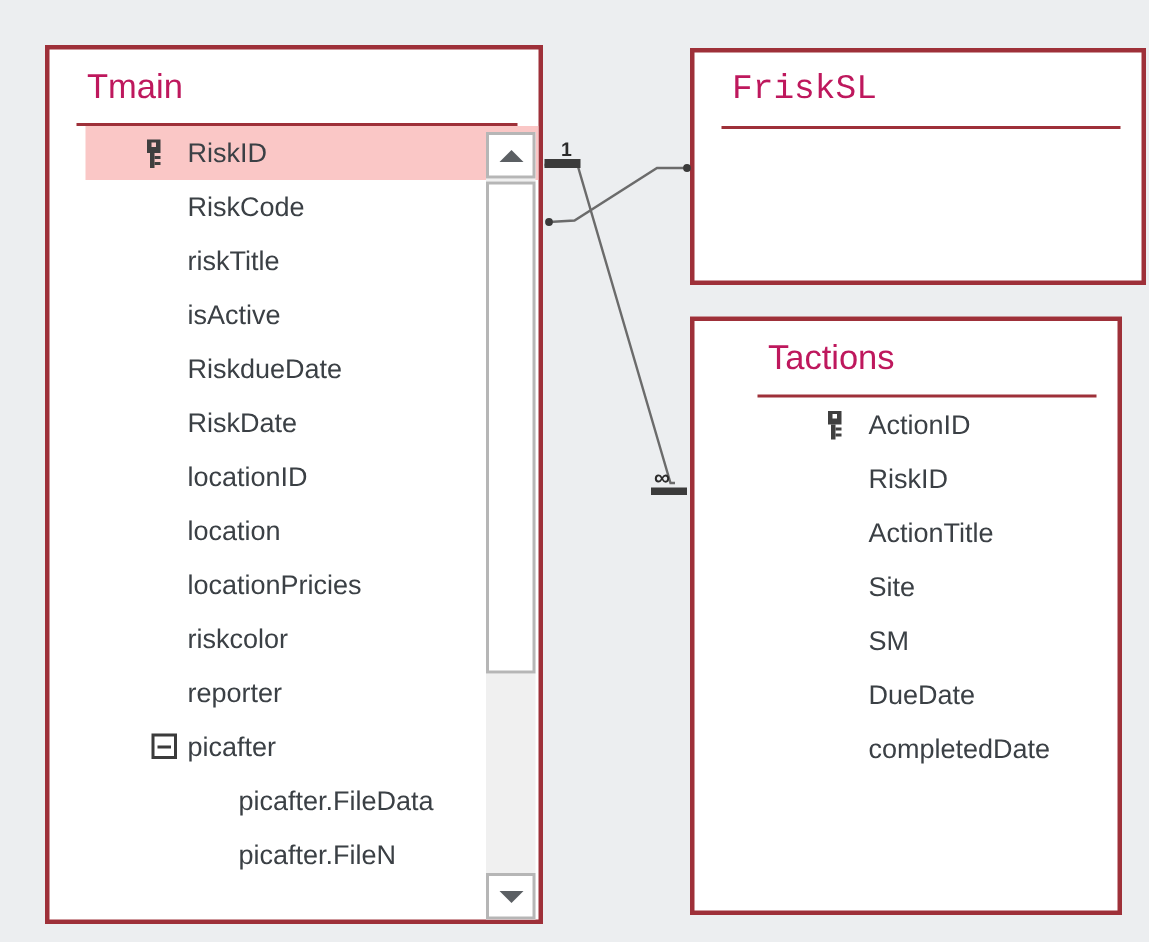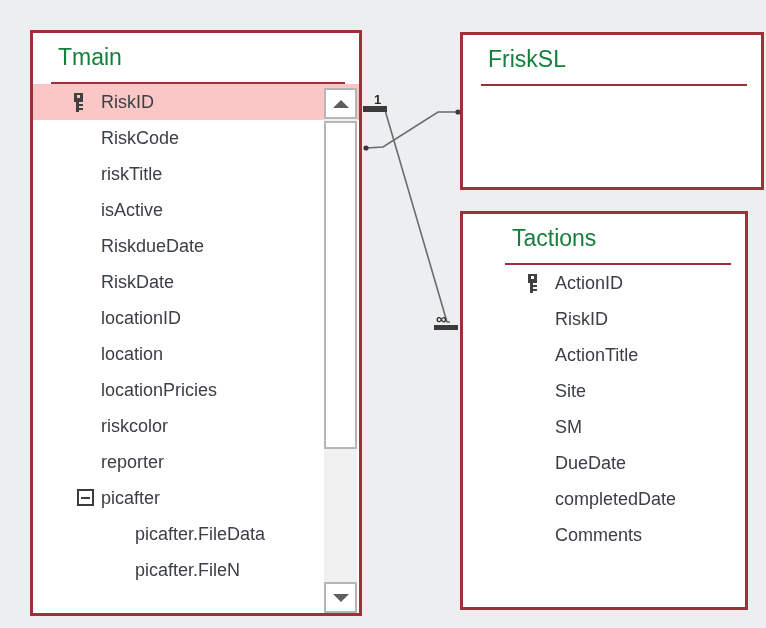--- a/index.html
+++ b/index.html
@@ -21,41 +21,42 @@
     border:3px solid #9e3039;
     box-sizing:border-box;
     overflow:hidden;
   }
   .tbl-title{
     box-sizing:border-box;
     height:49px;
     line-height:49px;
     padding-left:25px;
     font-size:23px;
-    color:#15803d;
+    color:#be185d;
     font-weight:400;
     white-space:nowrap;
     overflow:hidden;
   }
   .tbl-divider{
     height:0;
     border-top:2px solid #9e3039;
     margin:0 14px 0 18px;
   }
   .fieldlist{
     position:relative;
   }
   .field{
     position:relative;
     height:36px;
     line-height:36px;
     font-size:18px;
     color:#3b4045;
     white-space:nowrap;
     box-sizing:border-box;
+    margin-left:24px;
   }
   .field .fname{
     position:absolute;
     left:68px;
     top:0;
   }
   .field.indent .fname{ left:102px; }
   .field.sel{ background:#fac7c6; }
 
   
@@ -218,21 +219,21 @@
       <div class="sb-btn sb-up" style="top:0;">
         <span class="arw"></span>
       </div>
       <div class="sb-thumb" style="top:33px;height:328px;"></div>
       <div class="sb-btn sb-dn" style="top:494px;">
         <span class="arw"></span>
       </div>
     </div>
   </div>
 
-  <div class="tbl" id="tbl-frisksl" style="left:460px;top:32px;width:304px;height:158px;">
+  <div class="tbl" id="tbl-frisksl" style="left:460px;top:32px;width:304px;height:158px;font-family:Liberation Mono, monospace;">
     <div class="tbl-title">FriskSL</div>
     <div class="tbl-divider"></div>
     <div class="fieldlist" id="fl-frisksl">
       </div>
   </div>
 
   <div class="tbl" id="tbl-tactions" style="left:460px;top:211px;width:288px;height:399px;padding-left:24px;">
     <div class="tbl-title">Tactions</div>
     <div class="tbl-divider"></div>
     <div class="fieldlist" id="fl-tactions">
@@ -257,23 +258,20 @@
         </div>
         <div class="field">
           <span class="fname">SM</span>
         </div>
         <div class="field">
           <span class="fname">DueDate</span>
         </div>
         <div class="field">
           <span class="fname">completedDate</span>
         </div>
-        <div class="field">
-          <span class="fname">Comments</span>
-        </div>
       </div>
   </div>
 
   <svg id="rel" viewBox="0 0 766 628" width="766" height="628">
 
     <polyline points="363,110 385,110 447,322 450,322" fill="none" stroke="#6b6b6b" stroke-width="1.6"></polyline>
 
     <rect x="363" y="106" width="24" height="6" fill="#3b3b3b"></rect>
 
     <rect x="434" y="325" width="24" height="5" fill="#3b3b3b"></rect>

